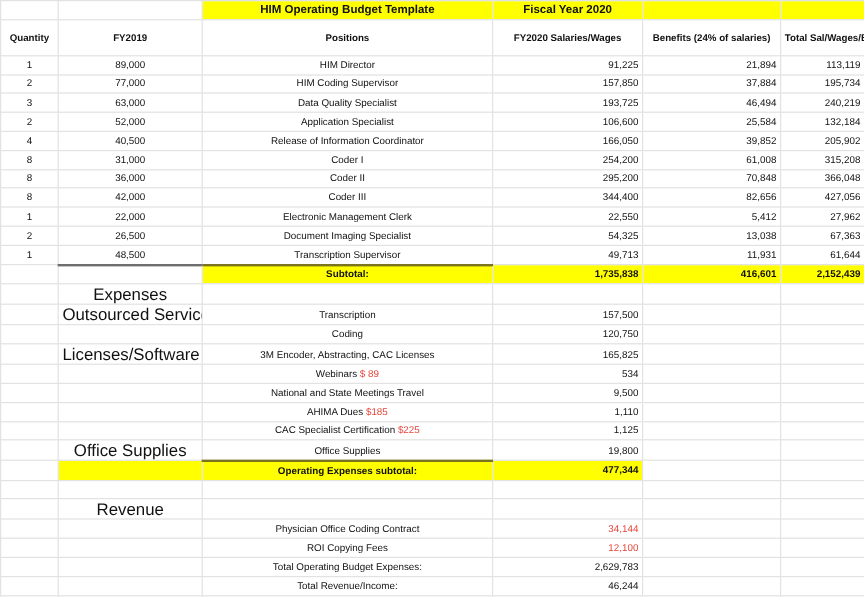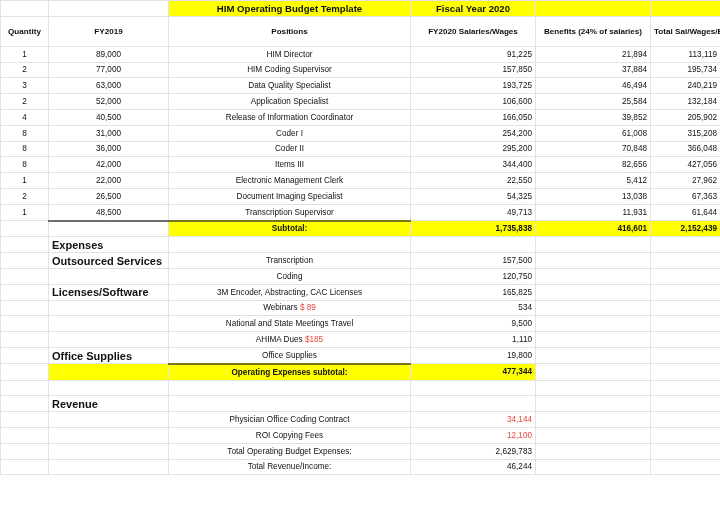--- a/index.html
+++ b/index.html
@@ -65,24 +65,24 @@
   }
   .hdr-qty {
     font-weight: bold;
     text-align: center;
     font-size: 8.1px;
     vertical-align: top;
     padding-top: 1px;
     margin-left: 38px;
   }
   .rowlbl {
-    font-weight: bold;
-    text-align: left;
+    font-weight: normal;
+    text-align: center;
     padding-right: 6px;
-    font-size: 11px;
+    font-size: 14px;
   }
   .redtxt { color: #e8453c; }
   .redval { color: #e8453c; }
 
   
   .top-olive  { border-top: 2.5px solid #7a7320 !important; }
   .top-gray   { border-top: 2.5px solid #6e6e6e !important; }
 
   
   .selected {
@@ -186,21 +186,21 @@
           <td class="ctr">8</td>
           <td class="ctr">36,000</td>
           <td class="ctr">Coder II</td>
           <td class="num">295,200</td>
           <td class="num">70,848</td>
           <td class="num">366,048</td>
         </tr>
         <tr>
           <td class="ctr">8</td>
           <td class="ctr">42,000</td>
-          <td class="ctr">Items III</td>
+          <td class="ctr">Coder III</td>
           <td class="num">344,400</td>
           <td class="num">82,656</td>
           <td class="num">427,056</td>
         </tr>
         <tr>
           <td class="ctr">1</td>
           <td class="ctr">22,000</td>
           <td class="ctr">Electronic Management Clerk</td>
           <td class="num">22,550</td>
           <td class="num">5,412</td>
@@ -281,20 +281,28 @@
         <tr>
           <td></td>
           <td class="rowlbl"></td>
           <td class="ctr">AHIMA Dues <span class="redtxt">$185</span></td>
           <td class="num">1,110</td>
           <td></td>
           <td></td>
         </tr>
         <tr>
           <td></td>
+          <td class="rowlbl"></td>
+          <td class="ctr">CAC Specialist Certification <span class="redtxt">$225</span></td>
+          <td class="num">1,125</td>
+          <td></td>
+          <td></td>
+        </tr>
+        <tr>
+          <td></td>
           <td class="rowlbl">Office Supplies</td>
           <td class="ctr">Office Supplies</td>
           <td class="num">19,800</td>
           <td></td>
           <td></td>
         </tr>
         <tr>
           <td></td>
           <td class="yellow"></td>
           <td class="yellow ctr bold top-olive">Operating Expenses subtotal:</td>

